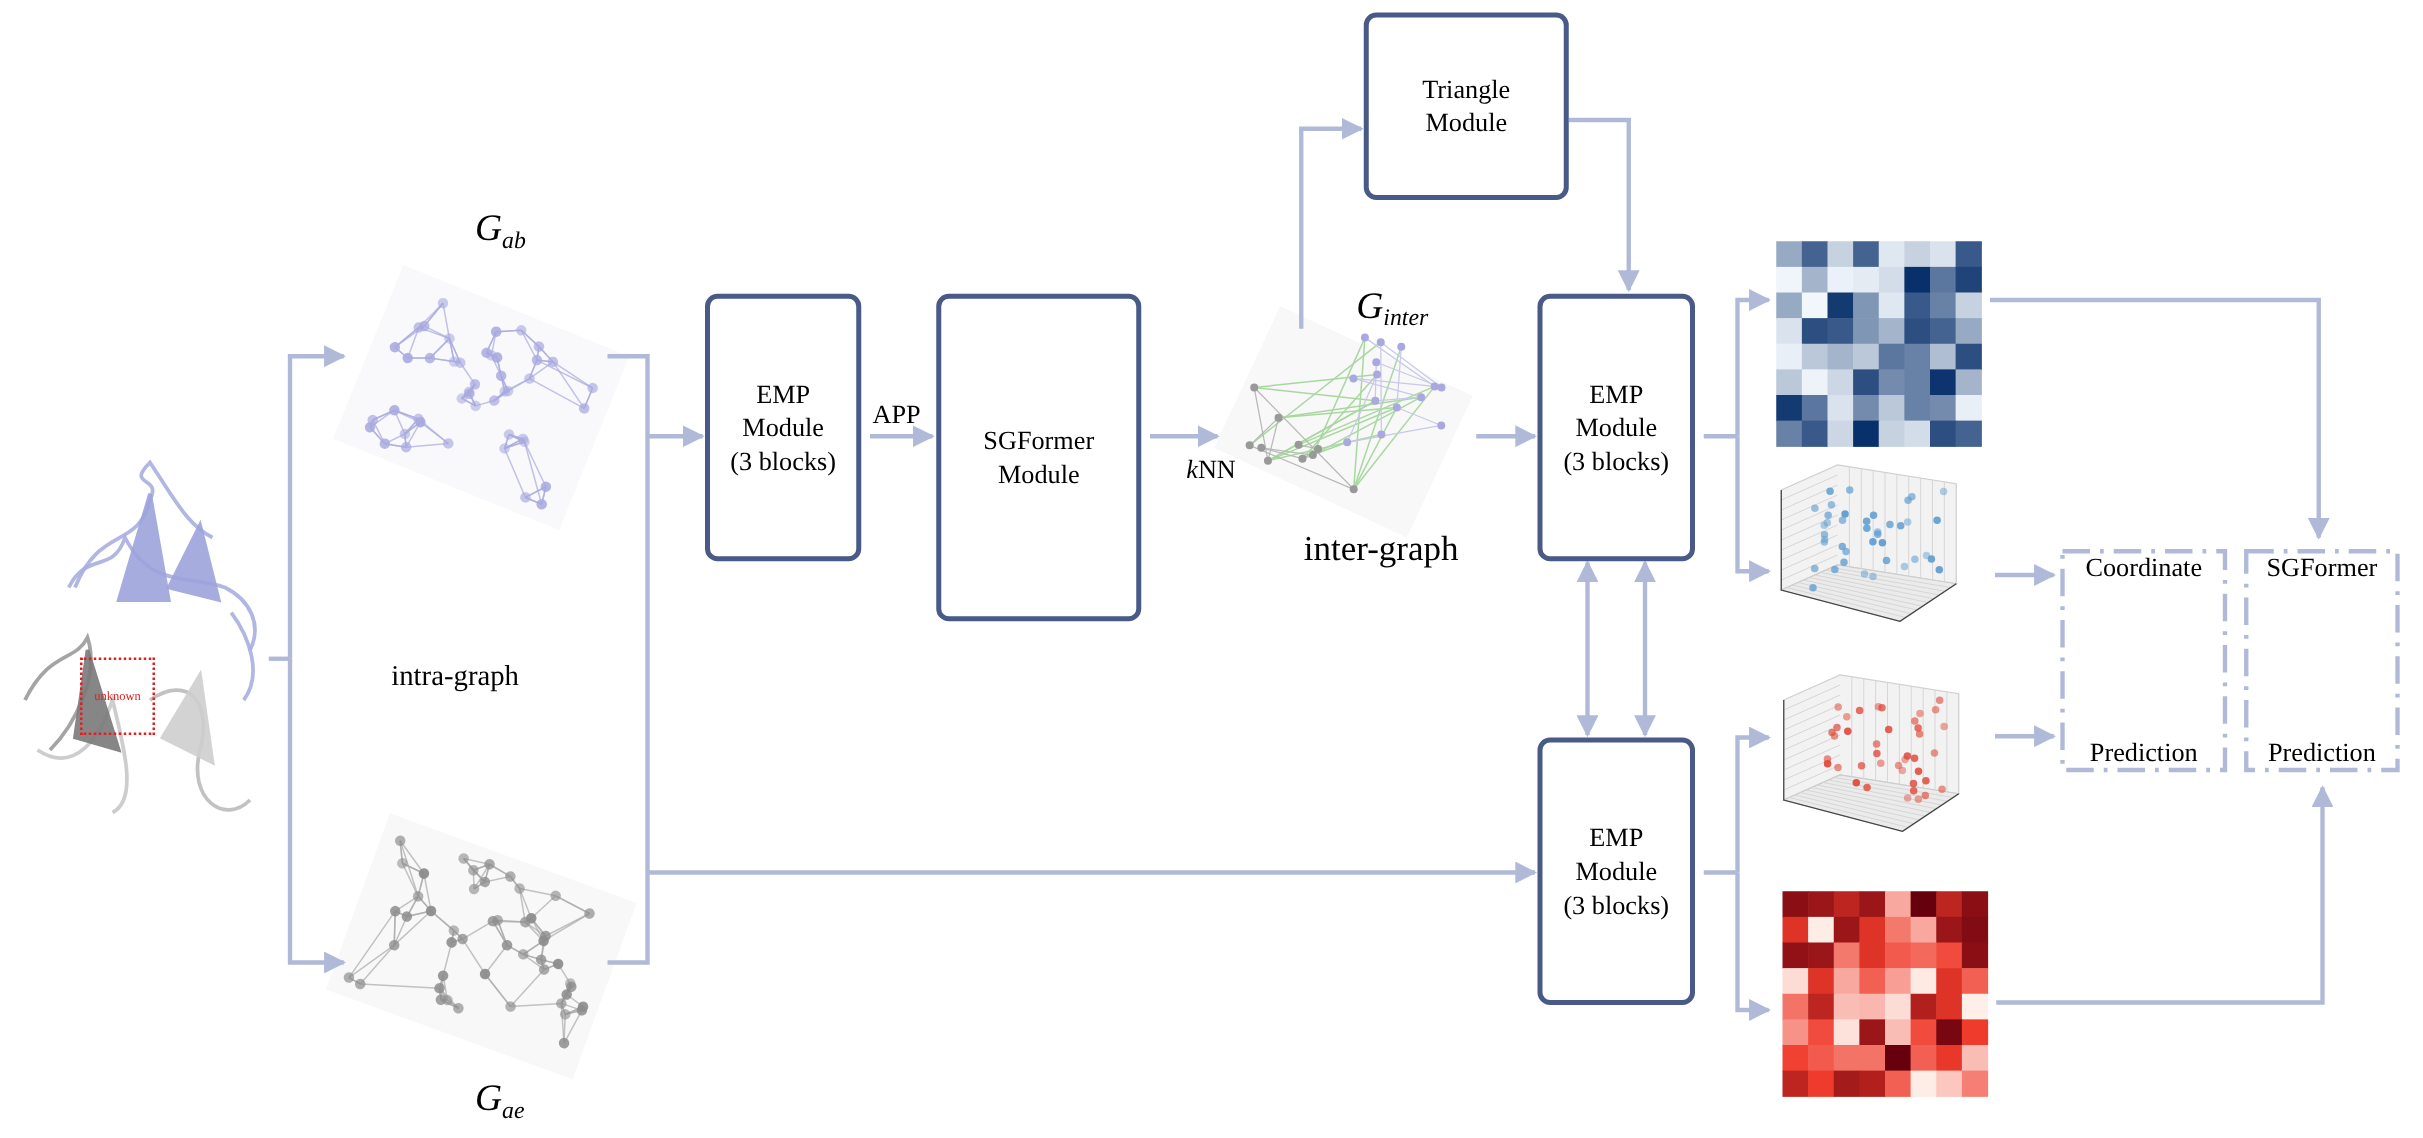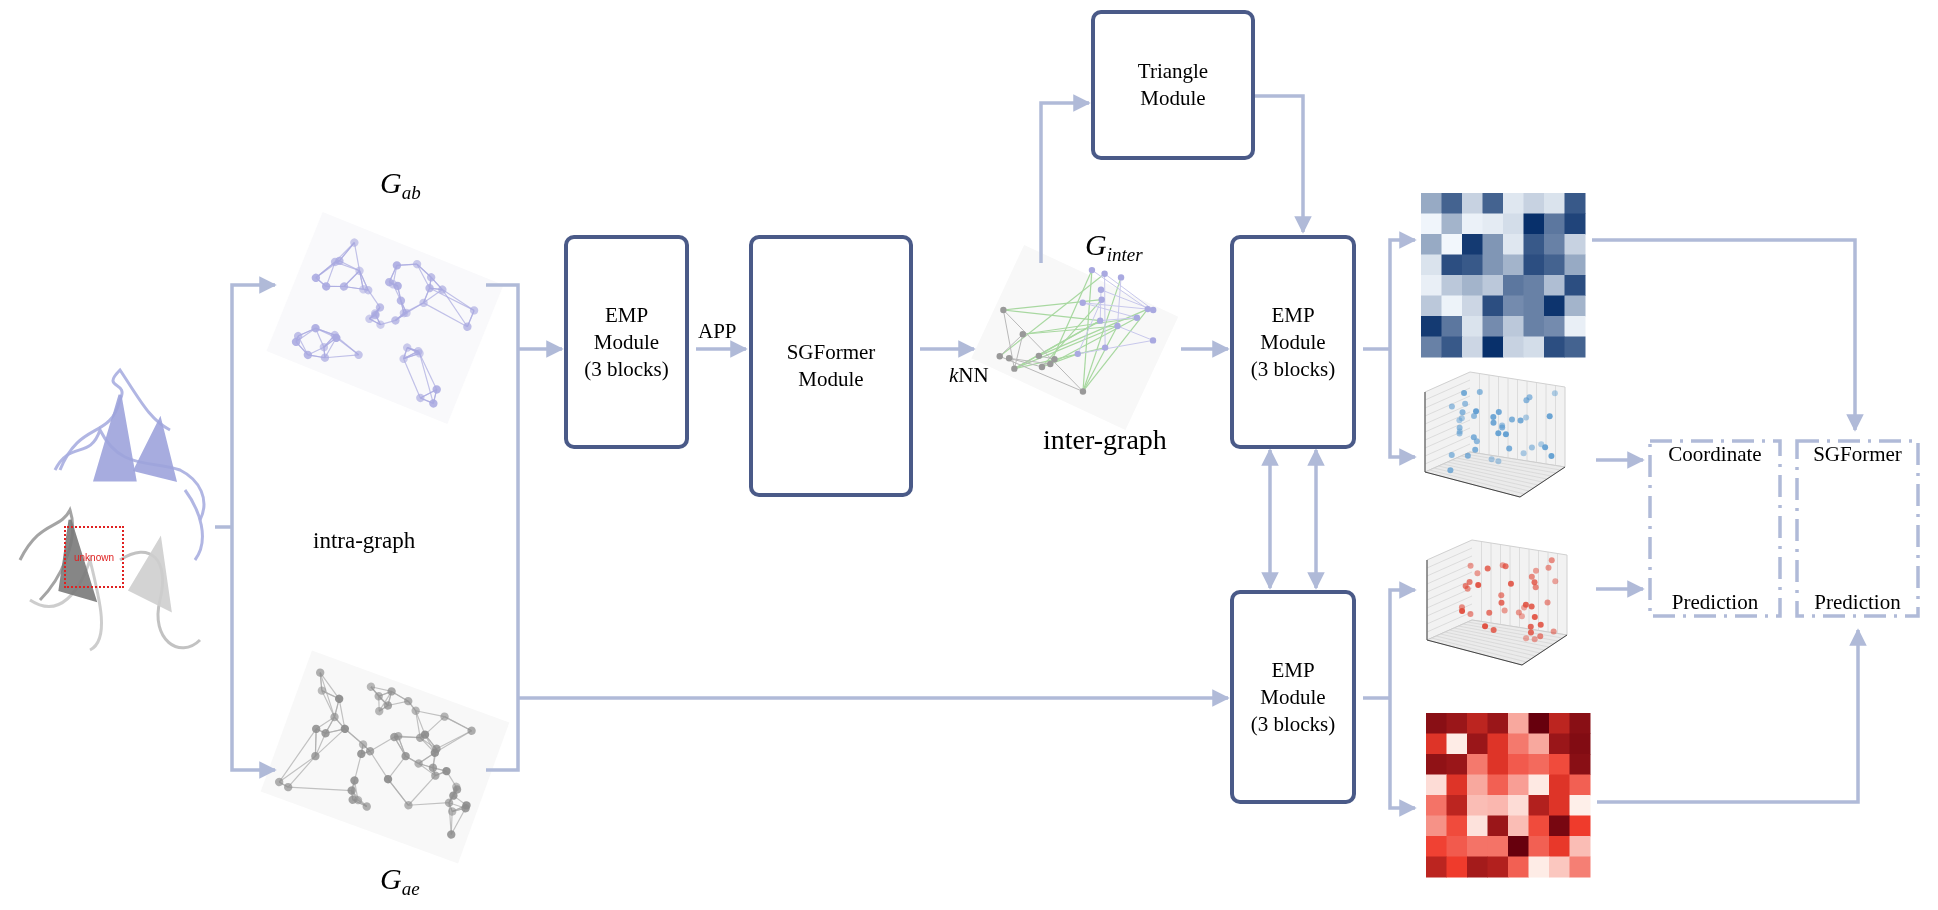--- a/index.html
+++ b/index.html
@@ -9,21 +9,21 @@
   .box { position:absolute; box-sizing:border-box; border:4px solid #4a5a88; border-radius:10px;
          background:#fff; display:flex; flex-direction:column; align-items:center; justify-content:center;
          text-align:center; font-size:21px; line-height:27px; }
   .dash { position:absolute; box-sizing:border-box; display:flex; flex-direction:column;
           align-items:center; justify-content:space-between; text-align:center; font-size:21px; line-height:27px; }
   .lbl { position:absolute; font-size:21px; white-space:nowrap; }
   .glabel { position:absolute; font-size:30px; font-style:italic; white-space:nowrap;margin-left:32px; }
   .glabel sub { font-size:19px; vertical-align:-6px; }
   .unk-box { position:absolute; left:64px; top:526px; width:60px; height:62px; border:2px dotted #e02020; box-sizing:border-box;
              display:flex; align-items:center; justify-content:center; }
-  .unk-text { font-family:Liberation Sans, sans-serif; font-size:10px; color:#e02020; }
+  .unk-text { font-family:Liberation Serif, serif; font-size:10px; color:#e02020; }
 </style>
 </head>
 <body>
 
 <svg id="canvas" width="1938" height="910" viewBox="0 0 1938 910">
   <defs>
     <marker id="ah" viewBox="0 0 10 10" refX="9" refY="5" markerWidth="5" markerHeight="5" orient="auto-start-reverse">
       <path d="M0,0 L10,5 L0,10 z" fill="#b0bad8"></path>
     </marker>
   </defs>

